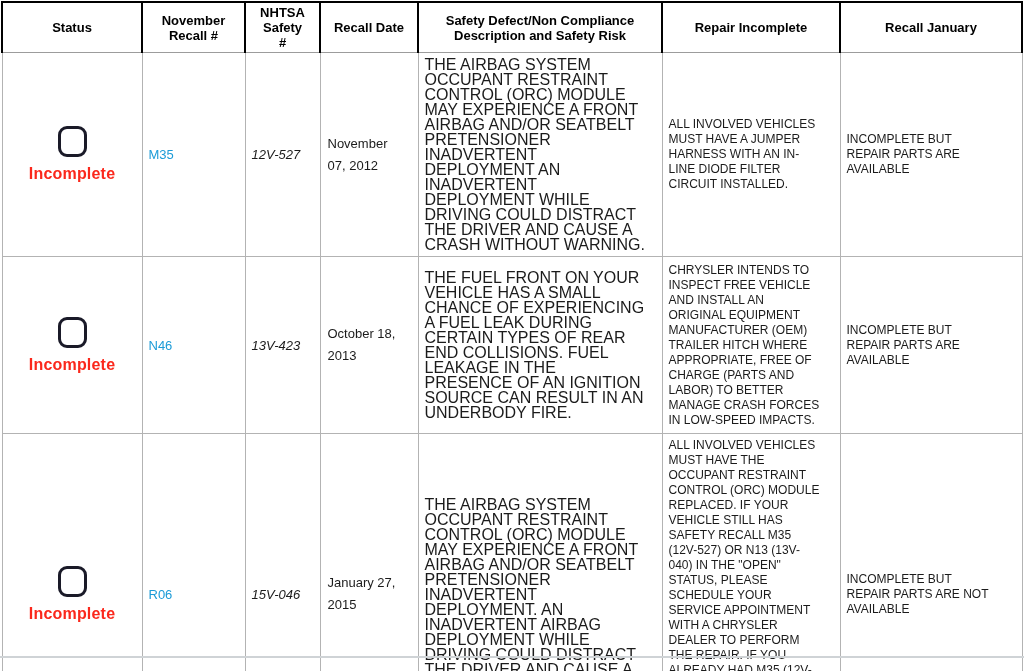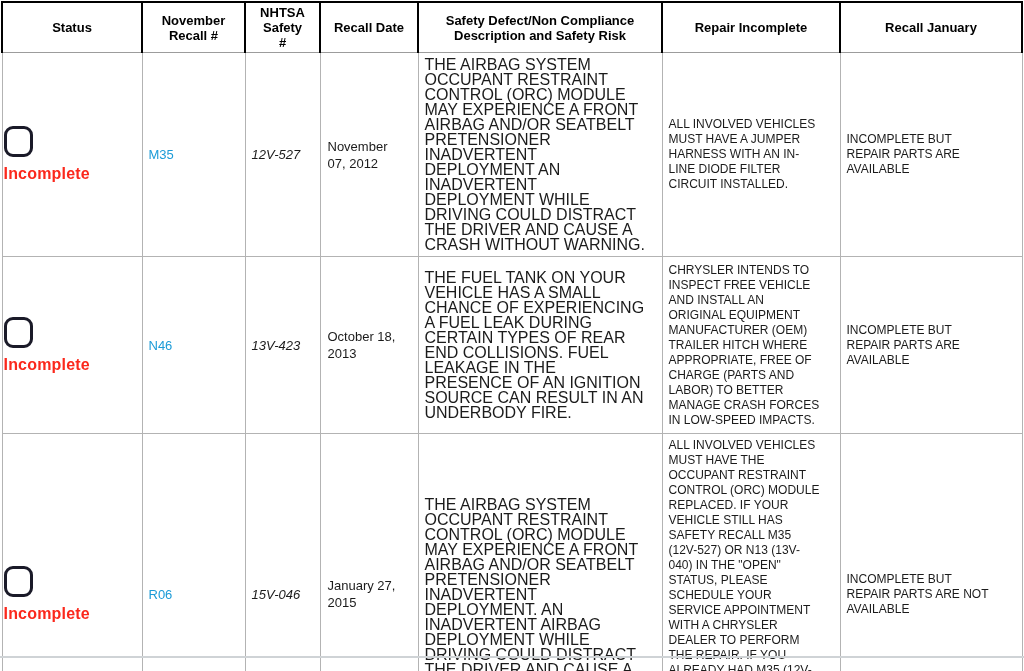--- a/index.html
+++ b/index.html
@@ -31,33 +31,33 @@
     padding:2px 12px;color:#000;
   }
   tr.header-row{height:41px;}
   td{
     border:1px solid var(--grid-border);
     vertical-align:middle;
   }
   tr.row-1{height:163px;}
   tr.row-2{height:177px;}
   tr.row-3{height:321px;}
-  .cell-status{}
+  .cell-status{text-align:center;}
   .checkbox{
     display:inline-block;width:29px;height:31px;background:#fff;
     border:3px solid var(--checkbox-border);border-radius:9px;
   }
   .incomplete-label{
     margin-top:4px;font-size:16px;font-weight:bold;
     color:var(--status-red);letter-spacing:.2px;
   }
   .cell-recall-num{font-size:13px;padding:4px 6px;}
   .cell-recall-num a{color:var(--link-blue);text-decoration:none;cursor:pointer;}
   .cell-nhtsa{font-size:13px;padding:4px 6px;font-style:italic;}
-  .cell-date{font-size:13px;line-height:17px;padding:4px 16px 4px 7px;}
+  .cell-date{font-size:13px;line-height:22px;padding:4px 16px 4px 7px;}
   .cell-desc{font-size:16px;line-height:15px;padding:4px 16px 4px 6px;}
   .cell-repair{font-size:12px;line-height:15px;padding:4px 17px 4px 6px;}
   .cell-rstatus{font-size:12px;line-height:15px;padding:4px 24px 4px 6px;}
   tr.row-3 .cell-repair{vertical-align:top;padding-top:4px;}
   .bottom-divider{
     position:absolute;left:0;top:656px;width:1024px;height:2px;
     background:var(--bottom-divider);pointer-events:none;
   }
 </style>
 </head>
@@ -102,21 +102,21 @@
     <tr class="row-2">
       <td class="cell-status">
         <span class="checkbox"></span>
         <div class="incomplete-label">Incomplete</div>
       </td>
       <td class="cell-recall-num">
         <a>N46</a>
       </td>
       <td class="cell-nhtsa">13V-423</td>
       <td class="cell-date">October 18, 2013</td>
-      <td class="cell-desc">THE FUEL TANK ON YOUR VEHICLE HAS A SMALL CHANCE OF EXPERIENCING A FUEL LEAK DURING CERTAIN TYPES OF REAR END COLLISIONS. FUEL LEAKAGE IN THE PRESENCE OF AN IGNITION SOURCE CAN RESULT IN AN UNDERBODY FIRE.</td>
+      <td class="cell-desc">THE FUEL FRONT ON YOUR VEHICLE HAS A SMALL CHANCE OF EXPERIENCING A FUEL LEAK DURING CERTAIN TYPES OF REAR END COLLISIONS. FUEL LEAKAGE IN THE PRESENCE OF AN IGNITION SOURCE CAN RESULT IN AN UNDERBODY FIRE.</td>
       <td class="cell-repair">CHRYSLER INTENDS TO INSPECT FREE VEHICLE AND INSTALL AN ORIGINAL EQUIPMENT MANUFACTURER (OEM) TRAILER HITCH WHERE APPROPRIATE, FREE OF CHARGE (PARTS AND LABOR) TO BETTER MANAGE CRASH FORCES IN LOW-SPEED IMPACTS.</td>
       <td class="cell-rstatus">INCOMPLETE BUT REPAIR PARTS ARE AVAILABLE</td>
     </tr>
     <tr class="row-3">
       <td class="cell-status">
         <span class="checkbox"></span>
         <div class="incomplete-label">Incomplete</div>
       </td>
       <td class="cell-recall-num">
         <a>R06</a>

